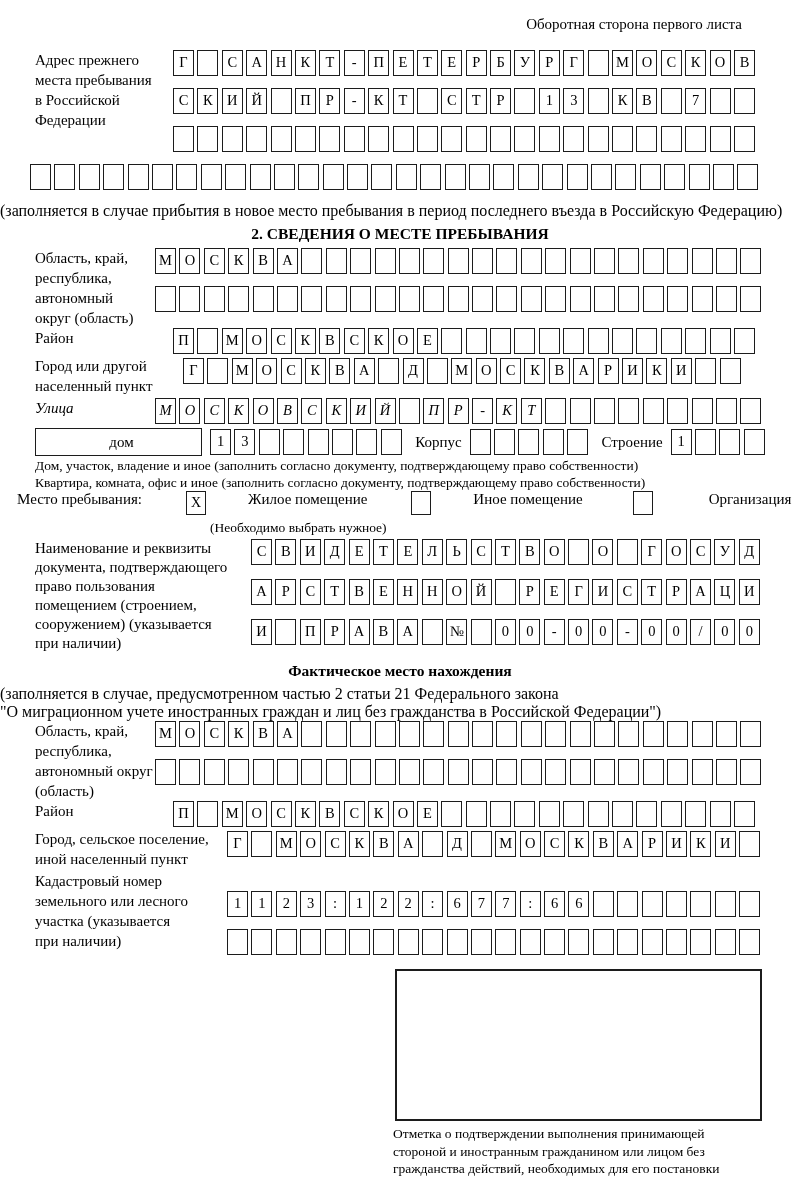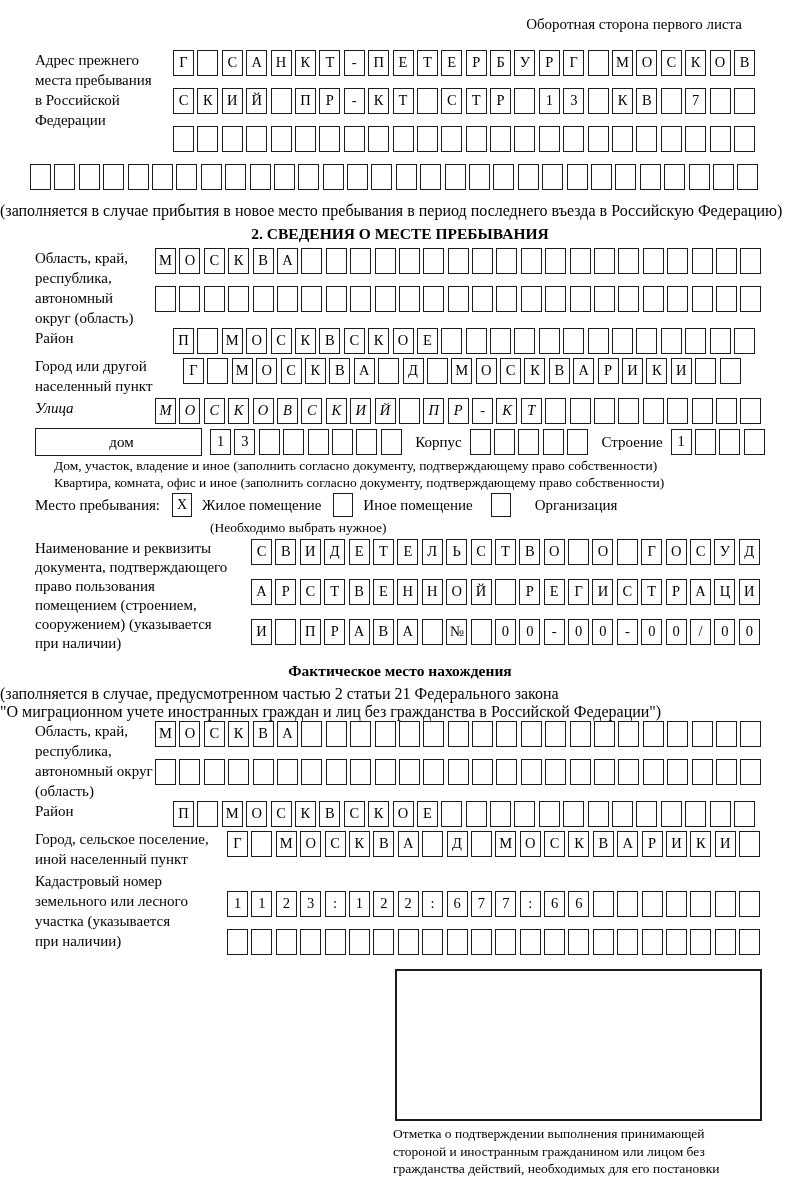--- a/index.html
+++ b/index.html
@@ -24,22 +24,22 @@
   .city-block{min-height:42px;}
   .city-block .grid{padding-top:2px;}
   .street-block{height:28px;font-style:italic;}
   .inline-row{display:flex;align-items:center;margin:1px 0 0 35px;height:30px;}
   .inline-row .grid{height:26px;margin:0 10px 0 8px;}
   .bigbox{
     box-sizing:border-box;border:1.7px solid #1c1c1c;height:28px;
     display:flex;align-items:center;justify-content:center;font-size:15px;background:#fff;padding-left:6px;
   }
   .inline-lbl{font-size:15px;white-space:nowrap;}
-  .small-note{margin-left:54px;font-size:13.5px;height:17px;line-height:17px;white-space:nowrap;}
-  .stay-row{display:flex;align-items:center;margin-left:35px;height:28px;}
+  .small-note{margin-left:35px;font-size:13.5px;height:17px;line-height:17px;white-space:nowrap;}
+  .stay-row{display:flex;align-items:flex-start;margin-left:17px;height:28px;gap:32px;}
   .chk{
     width:20px;height:24px;box-sizing:border-box;border:1.7px solid #1c1c1c;
     display:inline-flex;align-items:center;justify-content:center;
     font-size:14px;margin:0 10px 0 12px;background:#fff;
   }
   .doc-block{min-height:114px;margin-top:3px;}
   .doc-block .lbl{line-height:19px;}
   .fact-title{margin-top:6px;}
   .cad-block{min-height:82px;margin-bottom:4px;}
   .cad-pad{padding-top:20px;}

